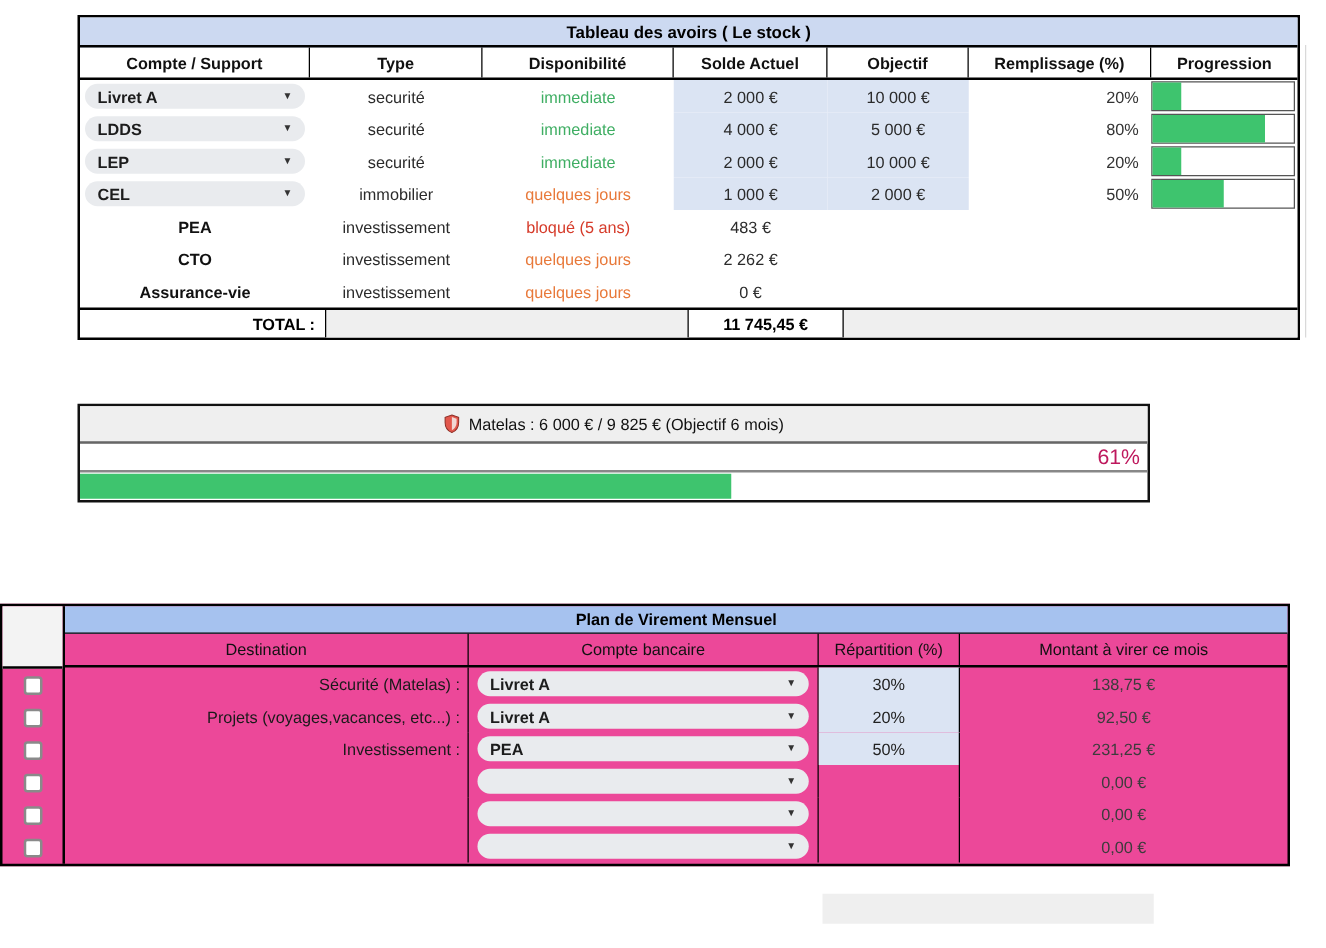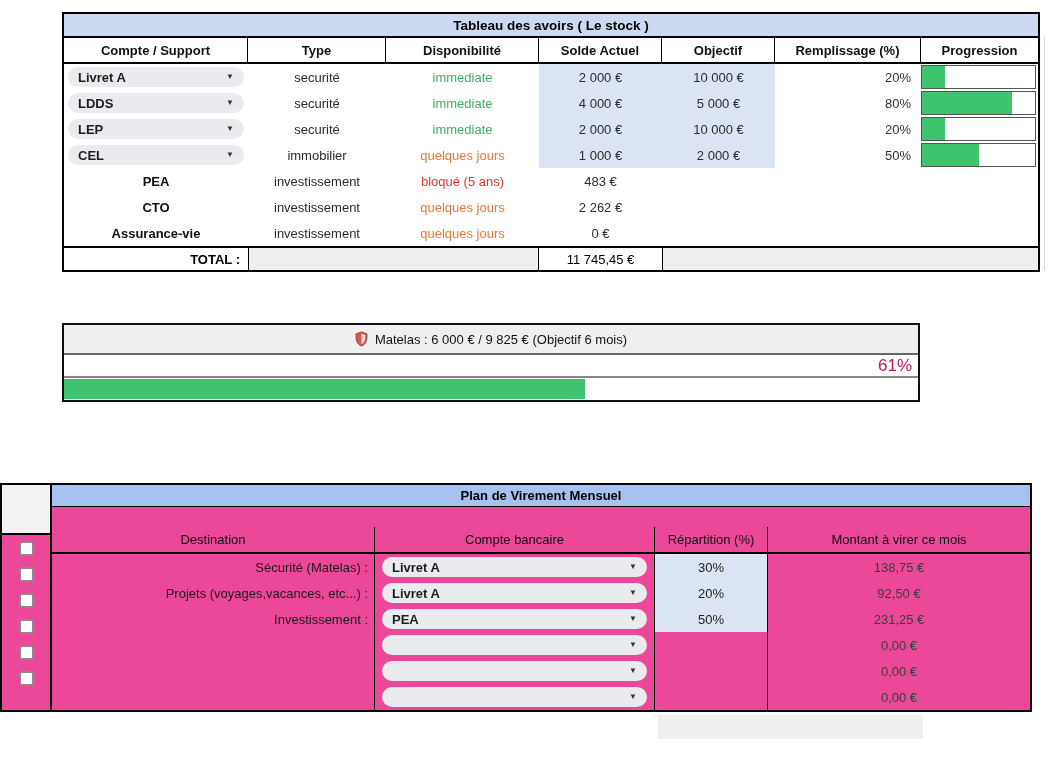--- a/index.html
+++ b/index.html
@@ -26,25 +26,25 @@
   .st-row .c1 { padding:0 4px; }
   .acct-label { font-weight:bold; font-size:13px; color:#111; }
   .blue { background:var(--cell_blue,#dbe4f3); }
   .green  { color:var(--green_text,#3fae63); }
   .orange { color:var(--orange_text,#e8793a); }
   .red    { color:var(--red_text,#d63b2a); }
   .c6 { justify-content:flex-end; padding-right:10px; color:#333; }
   .c7 { padding:0 2px 0 0; }
   .pbox { width:100%; height:24px; border:1px solid #555; background:#fff; }
   .pfill { height:100%; background:var(--bar_green,#3ec46e); width:0%; }
-  .st-total { display:grid; grid-template-columns:184px 291px 123px 1fr; height:24px; border-top:2px solid #000; }
+  .st-total { display:grid; grid-template-columns:184px 291px 123px 1fr; height:24px; border-top:2px solid #000;padding-left:12px; }
   .st-total .t-label { justify-content:flex-end; padding-right:8px; font-weight:bold; color:#000; }
   .st-total .t-gray { background:var(--gray_fill,#efefef); border-left:1px solid #000; border-right:1px solid #000; }
   .st-total .t-gray2 { background:var(--gray_fill,#efefef); border-left:1px solid #000; }
-  .st-total .t-value { font-weight:normal; color:#000; }
+  .st-total .t-value { font-weight:bold; color:#000; }
 
   
   .matelas { position:absolute; left:62px; top:323px; width:858px; border:2px solid #111; background:#fff;text-align:center; }
   .m-head { height:30px; background:var(--gray_fill,#efefef); border-bottom:2px solid #666;
             display:flex; align-items:center; justify-content:center; gap:7px; font-size:13px; color:#111; }
   .m-pct { height:23px; border-bottom:2px solid #888; display:flex; align-items:center;
            justify-content:flex-end; padding-right:6px; font-size:17px; color:#be185d; }
   .m-barrow { height:22px; padding:1px 0; }
   .m-bar { height:100%; background:var(--bar_green,#3ec46e); width:0%; }
 
@@ -52,21 +52,21 @@
   .plan { position:absolute; left:0; top:483px; width:1032px; border:2px solid #000;
           display:grid; grid-template-columns:50px 1fr; background:#ec4899; }
   .plan-check-col { border-right:2px solid #000; display:flex; flex-direction:column; }
   .pc-head { height:50px; background:var(--checkcol_gray,#f3f3f3); border-bottom:2px solid #000; }
   .pc-row { height:26px; display:flex; align-items:center; justify-content:center; }
   .checkbox { width:15px; height:15px; border:2px solid #8a8a8a; border-radius:3px; background:#fff; cursor:pointer; }
   .plan-main { display:flex; flex-direction:column; }
   .p-title { height:22px; background:var(--table2_title_bg,#a6c2ef); border-bottom:1px solid #000;
              display:flex; align-items:center; justify-content:center; font-weight:bold; font-size:13px; color:#000; }
   .p-grid { display:grid; grid-template-columns:323px 280px 113px 1fr; }
-  .p-head { height:27px; border-bottom:2px solid #000;margin-top:20px; }
+  .p-head { height:27px; border-bottom:2px solid #000; }
   .p-head .cell { border-right:1px solid #000; color:#111; }
   .p-head .cell:last-child { border-right:none; }
   .p-row { height:26px; }
   .p-row .cell { border-right:1px solid #000; }
   .p-row .cell:last-child { border-right:none;text-align:right; }
   .p-dest { justify-content:flex-end; padding-right:6px; color:#1a1a1a; }
   .p-compte { padding:0 7px; }
   .p-rep { color:#222; }
   .p-montant { color:#3c3c3c; }
 

